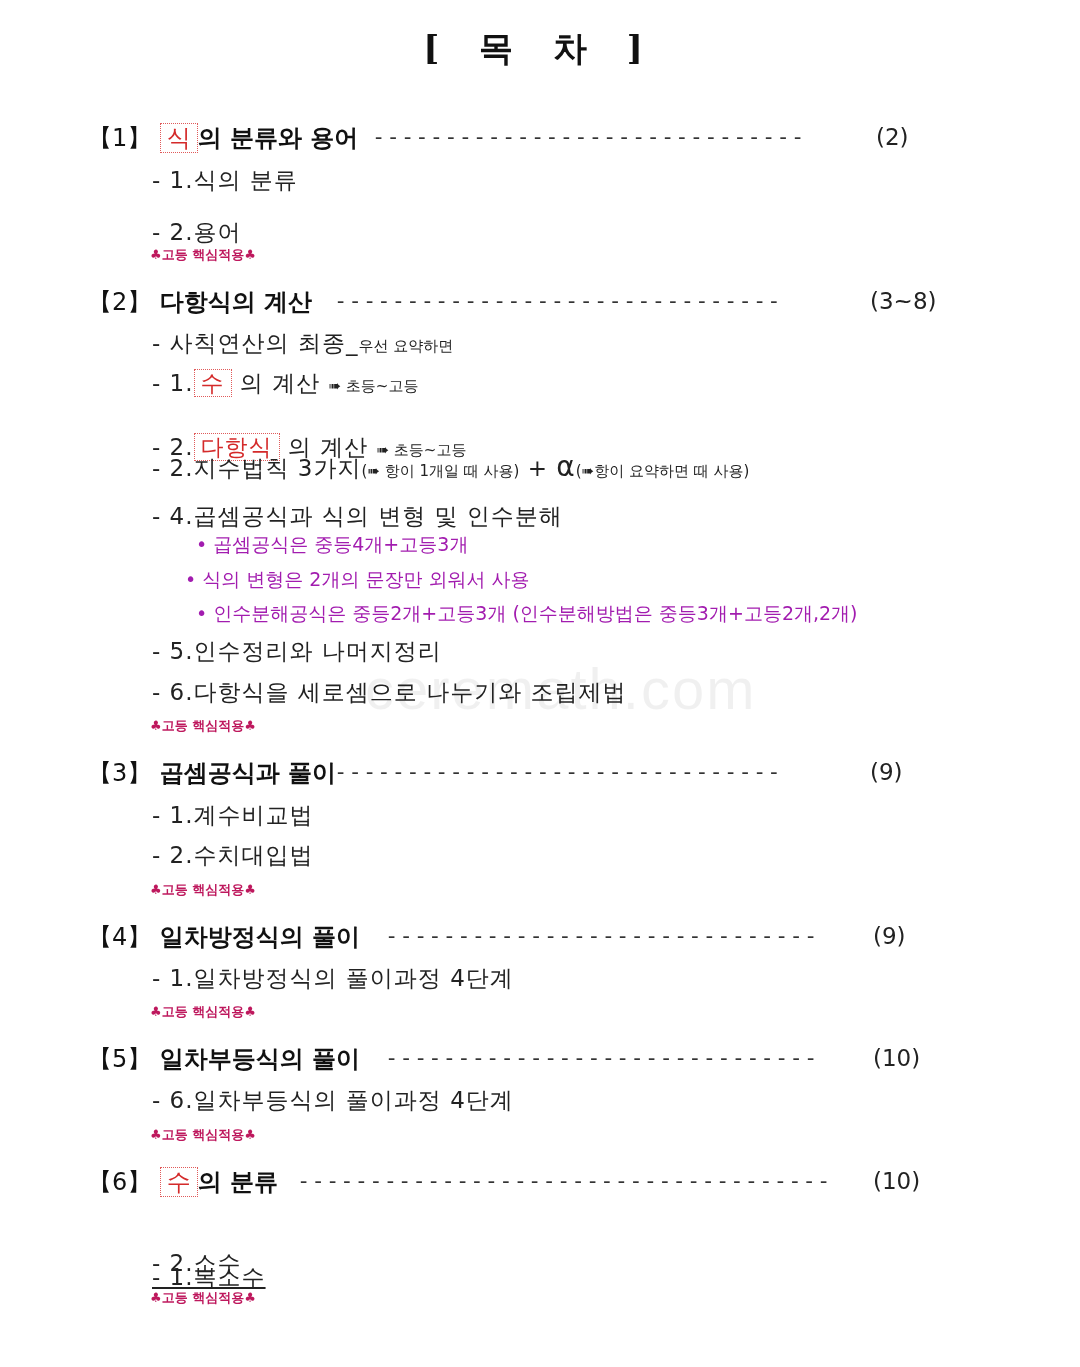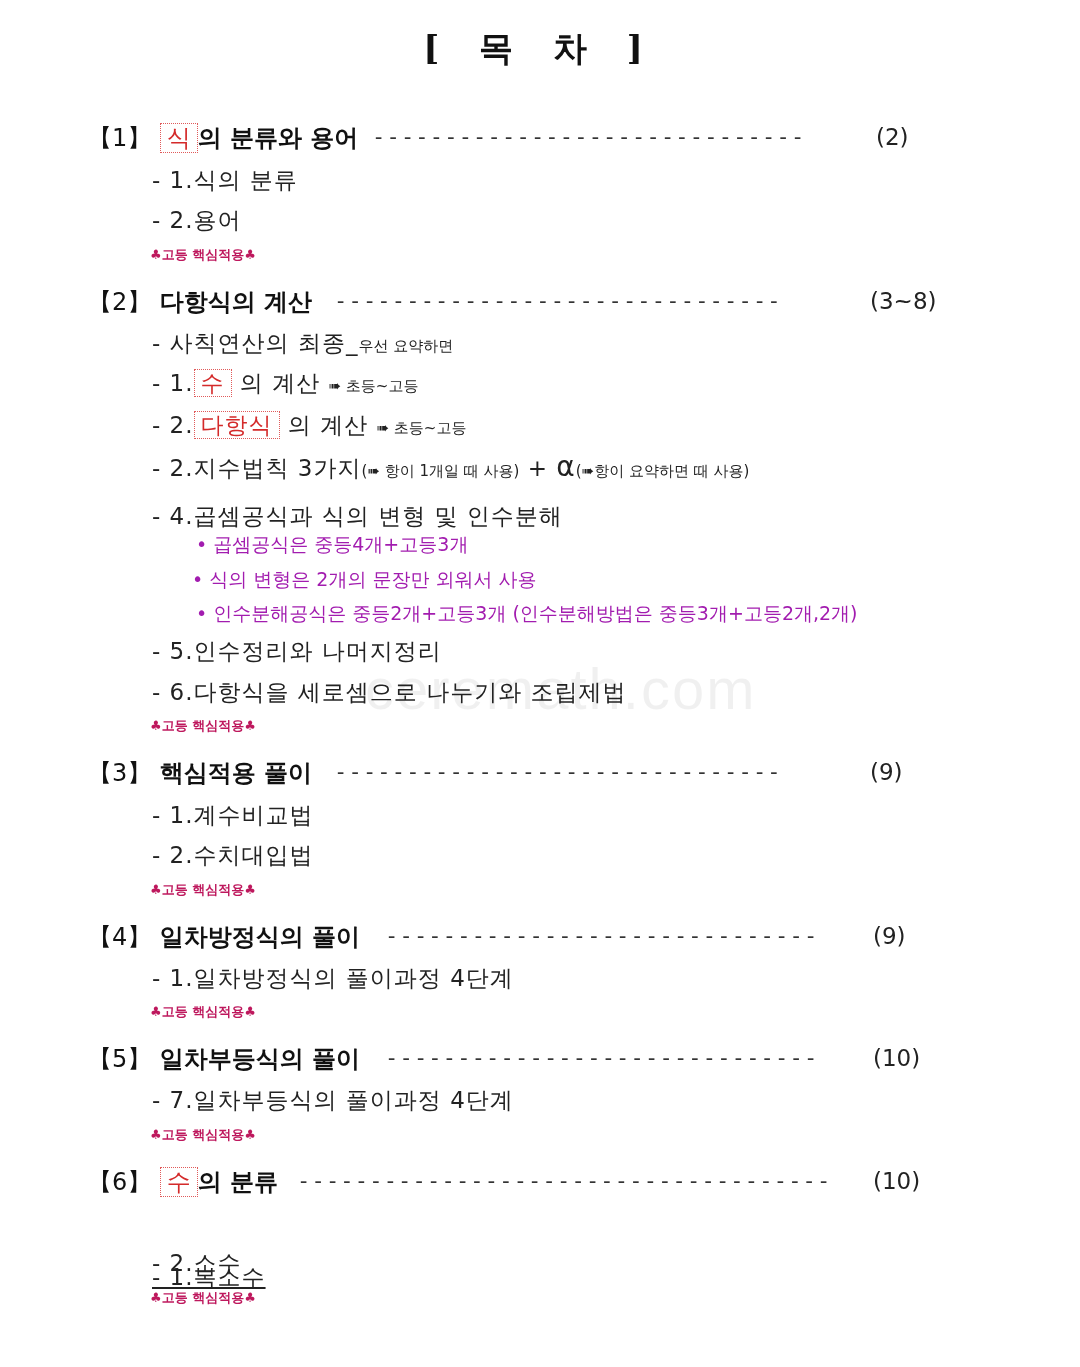--- a/index.html
+++ b/index.html
@@ -28,53 +28,53 @@
 <div class="title">[ 목 차 ]</div>
 <div class="watermark">ceremath.com</div>
 
 <div class="abs heading" style="left:88px; top:122px;">
   <span class="num">【1】</span>
   <span class="hl">식</span><span>의 분류와 용어</span>
 </div>
 <div class="abs leader" style="left:372px; top:124px;">------------------------------</div>
 <div class="abs page" style="left:876px; top:124px;">(2)</div>
 <div class="abs item" style="left:152px; top:165px;">- 1.식의 분류</div>
-<div class="abs item" style="left:152px; top:205px;">- 2.용어</div>
+<div class="abs item" style="left:152px; top:217px;">- 2.용어</div>
 <div class="abs core" style="left:150px; top:246px;">♣고등 핵심적용♣</div>
 
 <div class="abs heading" style="left:88px; top:286px;">
   <span class="num">【2】</span>
   <span>다항식의 계산</span>
 </div>
 <div class="abs leader" style="left:334px; top:288px;">-------------------------------</div>
 <div class="abs page" style="left:870px; top:288px;">(3~8)</div>
 
 <div class="abs item" style="left:152px; top:328px;">
   <span>- 사칙연산의 최종_</span><span class="small">우선 요약하면</span>
 </div>
 <div class="abs item" style="left:152px; top:368px;">
   <span>- 1.</span><span class="hl">수</span><span> 의 계산 </span><span class="small">➠ 초등~고등</span>
 </div>
-<div class="abs item" style="left:152px; top:410px;">
+<div class="abs item" style="left:152px; top:432px;">
   <span>- 2.</span><span class="hl">다항식</span><span> 의 계산 </span><span class="small">➠ 초등~고등</span>
 </div>
 <div class="abs item" style="left:152px; top:450px;">
   <span>- 2.지수법칙 3가지</span><span class="small">(➠ 항이 1개일 때 사용)</span><span> + </span><span class="alpha">α</span><span class="small">(➠항이 요약하면 때 사용)</span>
 </div>
 <div class="abs item" style="left:152px; top:501px;">- 4.곱셈공식과 식의 변형 및 인수분해</div>
 <div class="abs sub" style="left:196px; top:532px;">• 곱셈공식은 중등4개+고등3개</div>
-<div class="abs sub" style="left:192px; top:567px;">• 식의 변형은 2개의 문장만 외워서 사용</div>
+<div class="abs sub" style="left:185px; top:567px;">• 식의 변형은 2개의 문장만 외워서 사용</div>
 <div class="abs sub" style="left:196px; top:601px;">• 인수분해공식은 중등2개+고등3개 (인수분해방법은 중등3개+고등2개,2개)</div>
 <div class="abs item" style="left:152px; top:636px;">- 5.인수정리와 나머지정리</div>
 <div class="abs item" style="left:152px; top:677px;">- 6.다항식을 세로셈으로 나누기와 조립제법</div>
 <div class="abs core" style="left:150px; top:717px;">♣고등 핵심적용♣</div>
 
 <div class="abs heading" style="left:88px; top:757px;">
   <span class="num">【3】</span>
-  <span>핵심적용 풀이</span>
+  <span>곱셈공식과 풀이</span>
 </div>
 <div class="abs leader" style="left:334px; top:759px;">-------------------------------</div>
 <div class="abs page" style="left:870px; top:759px;">(9)</div>
 <div class="abs item" style="left:152px; top:800px;">- 1.계수비교법</div>
 <div class="abs item" style="left:152px; top:840px;">- 2.수치대입법</div>
 <div class="abs core" style="left:150px; top:881px;">♣고등 핵심적용♣</div>
 
 <div class="abs heading" style="left:88px; top:921px;">
   <span class="num">【4】</span>
   <span>일차방정식의 풀이</span>
@@ -83,21 +83,21 @@
 <div class="abs page" style="left:873px; top:923px;">(9)</div>
 <div class="abs item" style="left:152px; top:963px;">- 1.일차방정식의 풀이과정 4단계</div>
 <div class="abs core" style="left:150px; top:1003px;">♣고등 핵심적용♣</div>
 
 <div class="abs heading" style="left:88px; top:1043px;">
   <span class="num">【5】</span>
   <span>일차부등식의 풀이</span>
 </div>
 <div class="abs leader" style="left:385px; top:1045px;">------------------------------</div>
 <div class="abs page" style="left:873px; top:1045px;">(10)</div>
-<div class="abs item" style="left:152px; top:1085px;">- 7.일차부등식의 풀이과정 4단계</div>
+<div class="abs item" style="left:152px; top:1085px;">- 6.일차부등식의 풀이과정 4단계</div>
 <div class="abs core" style="left:150px; top:1126px;">♣고등 핵심적용♣</div>
 
 <div class="abs heading" style="left:88px; top:1166px;">
   <span class="num">【6】</span>
   <span class="hl">수</span><span>의 분류</span>
 </div>
 <div class="abs leader" style="left:297px; top:1168px;">-------------------------------------</div>
 <div class="abs page" style="left:873px; top:1168px;">(10)</div>
 <div class="abs item" style="left:152px; top:1262px;text-decoration:underline;">- 1.복소수</div>
 <div class="abs item" style="left:152px; top:1248px;">- 2.소수</div>

